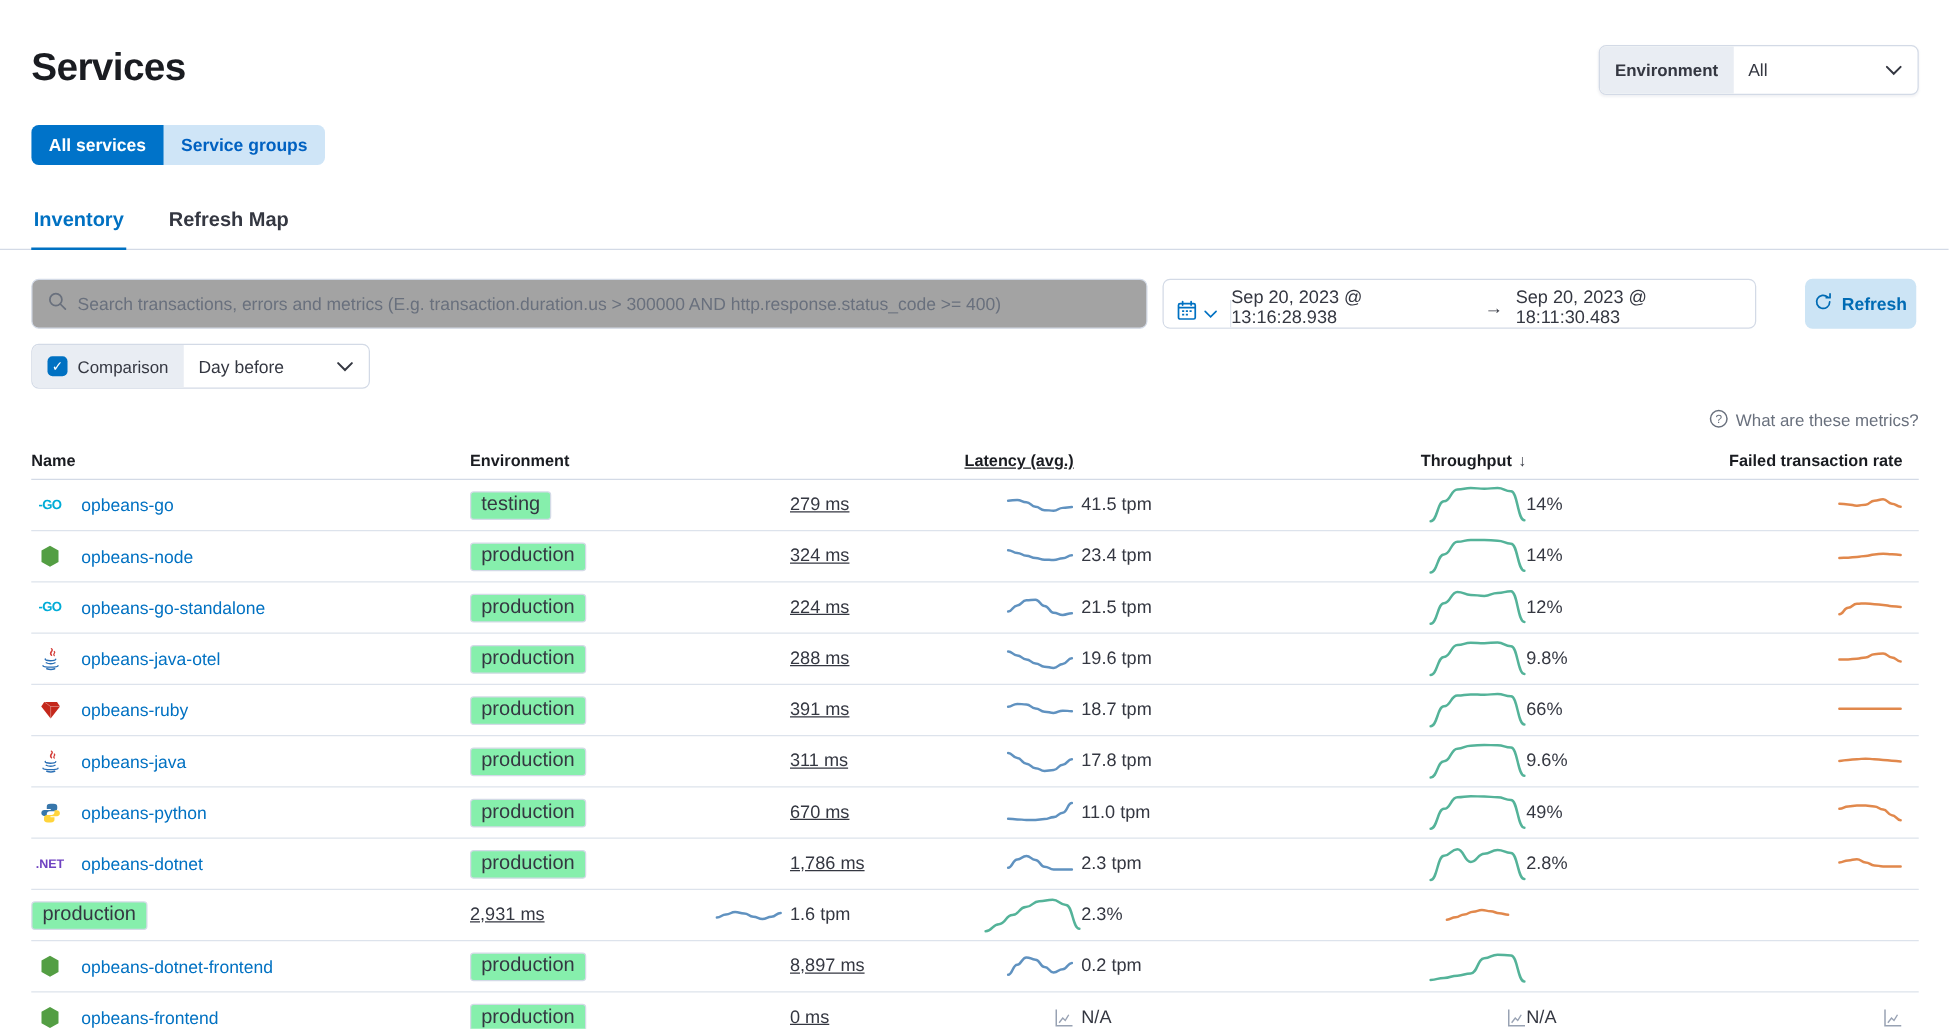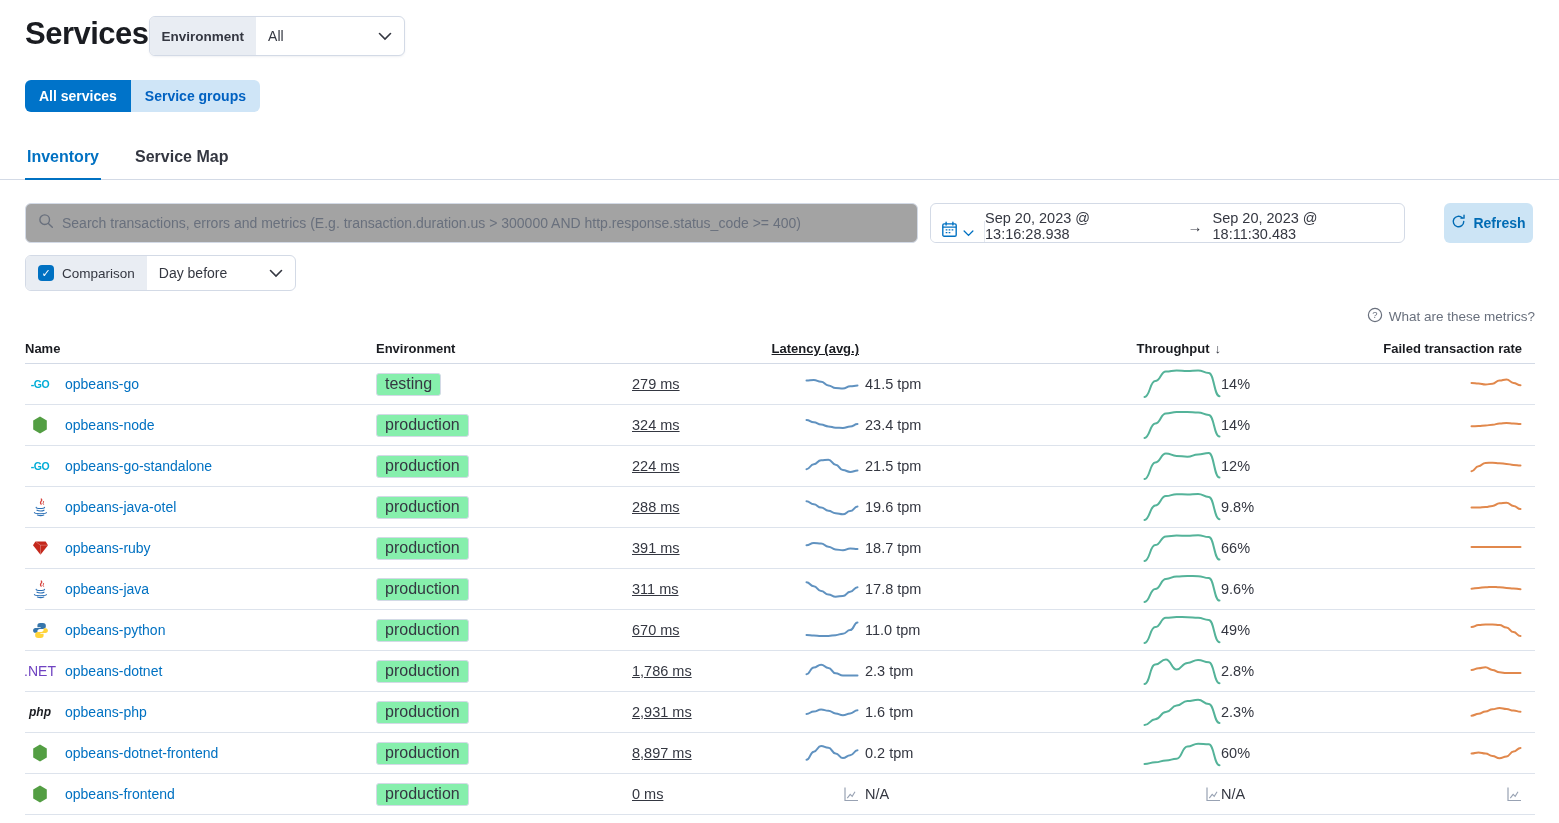--- a/index.html
+++ b/index.html
@@ -3,21 +3,21 @@
 <meta charset="utf-8">
 <style>
   * { box-sizing: border-box; margin: 0; padding: 0; }
   html, body { width: 1559px; height: 823px; background: #fff; overflow: hidden;
     font-family: "Liberation Sans", "DejaVu Sans", sans-serif; color: #343741; }
 
   .page { width: 1559px; height: 823px; position: relative; }
   .pad { padding-left: 25px; padding-right: 24px; }
 
   
-  .top-row { display: flex; justify-content: flex-start; align-items: flex-start; padding-top: 16px; }
+  .top-row { display: flex; justify-content: space-between; align-items: flex-start; padding-top: 36px; }
   .page-title { font-size: 31px; font-weight: 800; color: #1a1c21; letter-spacing: -0.5px; }
 
   .env-select { display: flex; align-items: stretch; height: 40px; width: 256px;
     border: 1px solid #d3dae6; border-radius: 6px; overflow: hidden; background: #fff;
     box-shadow: 0 1px 2px rgba(152,162,179,0.15); }
   .env-select .prepend { background: #e9edf3; display: flex; align-items: center;
     padding: 0 12px; font-size: 13.5px; font-weight: 600; color: #343741; }
   .env-select .value { flex: 1; display: flex; align-items: center; justify-content: space-between;
     padding: 0 12px; font-size: 14px; cursor: pointer; }
 
@@ -87,21 +87,21 @@
   .env-badge { display: inline-block; border: 1px solid #d3dae6; border-radius: 3px;
     padding: 1.5px 8px; font-size: 16px; color: #343741; background: #86efac; }
 
   .metric-cell { display: flex; align-items: center; justify-content: space-between; gap: 14px; }
   .metric-cell.lat { padding-right: 6px; text-decoration: underline; }
   .metric-cell.fail { padding-right: 13px; }
   .metric-value { font-size: 14.5px; color: #343741; }
   .spark { flex: none; display: flex; align-items: center; }
 
   .go-txt { color: #00acd7; font-weight: 800; font-size: 10.5px; letter-spacing: -0.5px; }
-  .dotnet-txt { color: #6f42c1; font-weight: 400; font-size: 14px; }
+  .dotnet-txt { color: #6f42c1; font-weight: 700; font-size: 10px; }
   .php-txt { color: #1a1c21; font-weight: 700; font-style: italic; font-size: 12px; }
 </style>
 </head>
 <body>
 
 <div class="page">
 
   <div class="top-row pad">
     <h1 class="page-title">Services</h1>
     <div class="env-select">
@@ -119,21 +119,21 @@
 
   <div class="pad">
     <div class="segmented">
       <button class="seg-btn active">All services</button>
       <button class="seg-btn inactive">Service groups</button>
     </div>
   </div>
 
   <div class="tabs-bar">
     <div class="tab active">Inventory</div>
-    <div class="tab">Service Map</div>
+    <div class="tab">Refresh Map</div>
   </div>
 
   <div class="filter-row pad">
     <div class="search-box">
       <span>
         <svg width="16" height="16" viewBox="0 0 16 16">
             <circle cx="6.7" cy="6.7" r="4.8" fill="none" stroke="#69707d" stroke-width="1.4"></circle>
             <path d="M10.4 10.4 14.3 14.3" stroke="#69707d" stroke-width="1.4" stroke-linecap="round"></path>
           </svg>
       </span>
@@ -501,26 +501,20 @@
       <span class="metric-value">2.8%</span>
       <span class="spark">
               <svg width="52" height="19">
                 <path d="M1.5,7.9 C5.0,7.9 5.0,6.3 8.5,6.3 C12.0,6.3 12.0,5.3 15.5,5.3 C19.0,5.3 19.0,7.9 22.5,7.9 C26.0,7.9 26.0,10.3 29.5,10.3 C33.0,10.3 33.0,11.1 36.5,11.1 C40.0,11.1 40.0,11.1 43.5,11.1 C47.0,11.1 47.0,11.1 50.5,11.1" fill="none" stroke="#e1884c" stroke-width="2" stroke-linecap="round"></path>
               </svg>
             </span>
     </div>
   </div>
 
   <div class="t-grid t-row">
-    <div class="cell-name">
-      <span class="svc-icon">
-              <span class="php-txt">php</span>
-            </span>
-      <a class="svc-link">opbeans-php</a>
-    </div>
     <div><span class="env-badge">production</span></div>
     <div class="metric-cell lat">
       <span class="metric-value">2,931 ms</span>
       <span class="spark">
               <svg width="54" height="21">
                 <path d="M1.5,11.9 C5.1,11.9 5.1,9.6 8.8,9.6 C12.4,9.6 12.4,7.6 16.1,7.6 C19.7,7.6 19.7,8.7 23.4,8.7 C27.0,8.7 27.0,11.4 30.6,11.4 C34.3,11.4 34.3,13.2 37.9,13.2 C41.6,13.2 41.6,11.4 45.2,11.4 C48.9,11.4 48.9,8.3 52.5,8.3" fill="none" stroke="#6092c0" stroke-width="2" stroke-linecap="round"></path>
               </svg>
             </span>
     </div>
     <div class="metric-cell">
@@ -557,28 +551,20 @@
               <svg width="54" height="21">
                 <path d="M1.5,16.8 C5.1,16.8 5.1,8.7 8.8,8.7 C12.4,8.7 12.4,2.9 16.1,2.9 C19.7,2.9 19.7,4.7 23.4,4.7 C27.0,4.7 27.0,10.5 30.6,10.5 C34.3,10.5 34.3,15.0 37.9,15.0 C41.6,15.0 41.6,12.3 45.2,12.3 C48.9,12.3 48.9,7.3 52.5,7.3" fill="none" stroke="#6092c0" stroke-width="2" stroke-linecap="round"></path>
               </svg>
             </span>
     </div>
     <div class="metric-cell">
       <span class="metric-value">0.2 tpm</span>
       <span class="spark">
               <svg width="78" height="32">
                 <path d="M1.5,27.0 C6.9,27.0 6.9,25.3 12.2,25.3 C17.6,25.3 17.6,23.5 22.9,23.5 C28.3,23.5 28.3,21.8 33.6,21.8 C39.0,21.8 39.0,9.6 44.4,9.6 C49.7,9.6 49.7,6.7 55.1,6.7 C60.4,6.7 60.4,7.3 65.8,7.3 C71.1,7.3 71.1,28.2 76.5,28.2" fill="none" stroke="#54b399" stroke-width="2" stroke-linecap="round"></path>
-              </svg>
-            </span>
-    </div>
-    <div class="metric-cell fail">
-      <span class="metric-value">60%</span>
-      <span class="spark">
-              <svg width="52" height="19">
-                <path d="M1.5,9.5 C5.0,9.5 5.0,8.5 8.5,8.5 C12.0,8.5 12.0,9.5 15.5,9.5 C19.0,9.5 19.0,12.1 22.5,12.1 C26.0,12.1 26.0,14.3 29.5,14.3 C33.0,14.3 33.0,12.4 36.5,12.4 C40.0,12.4 40.0,7.6 43.5,7.6 C47.0,7.6 47.0,3.9 50.5,3.9" fill="none" stroke="#e1884c" stroke-width="2" stroke-linecap="round"></path>
               </svg>
             </span>
     </div>
   </div>
 
   <div class="t-grid t-row">
     <div class="cell-name">
       <span class="svc-icon">
               <svg width="16" height="18" viewBox="0 0 16 18">
                 <polygon points="8,0.6 14.8,4.4 14.8,13.6 8,17.4 1.2,13.6 1.2,4.4" fill="#539e43"></polygon>

